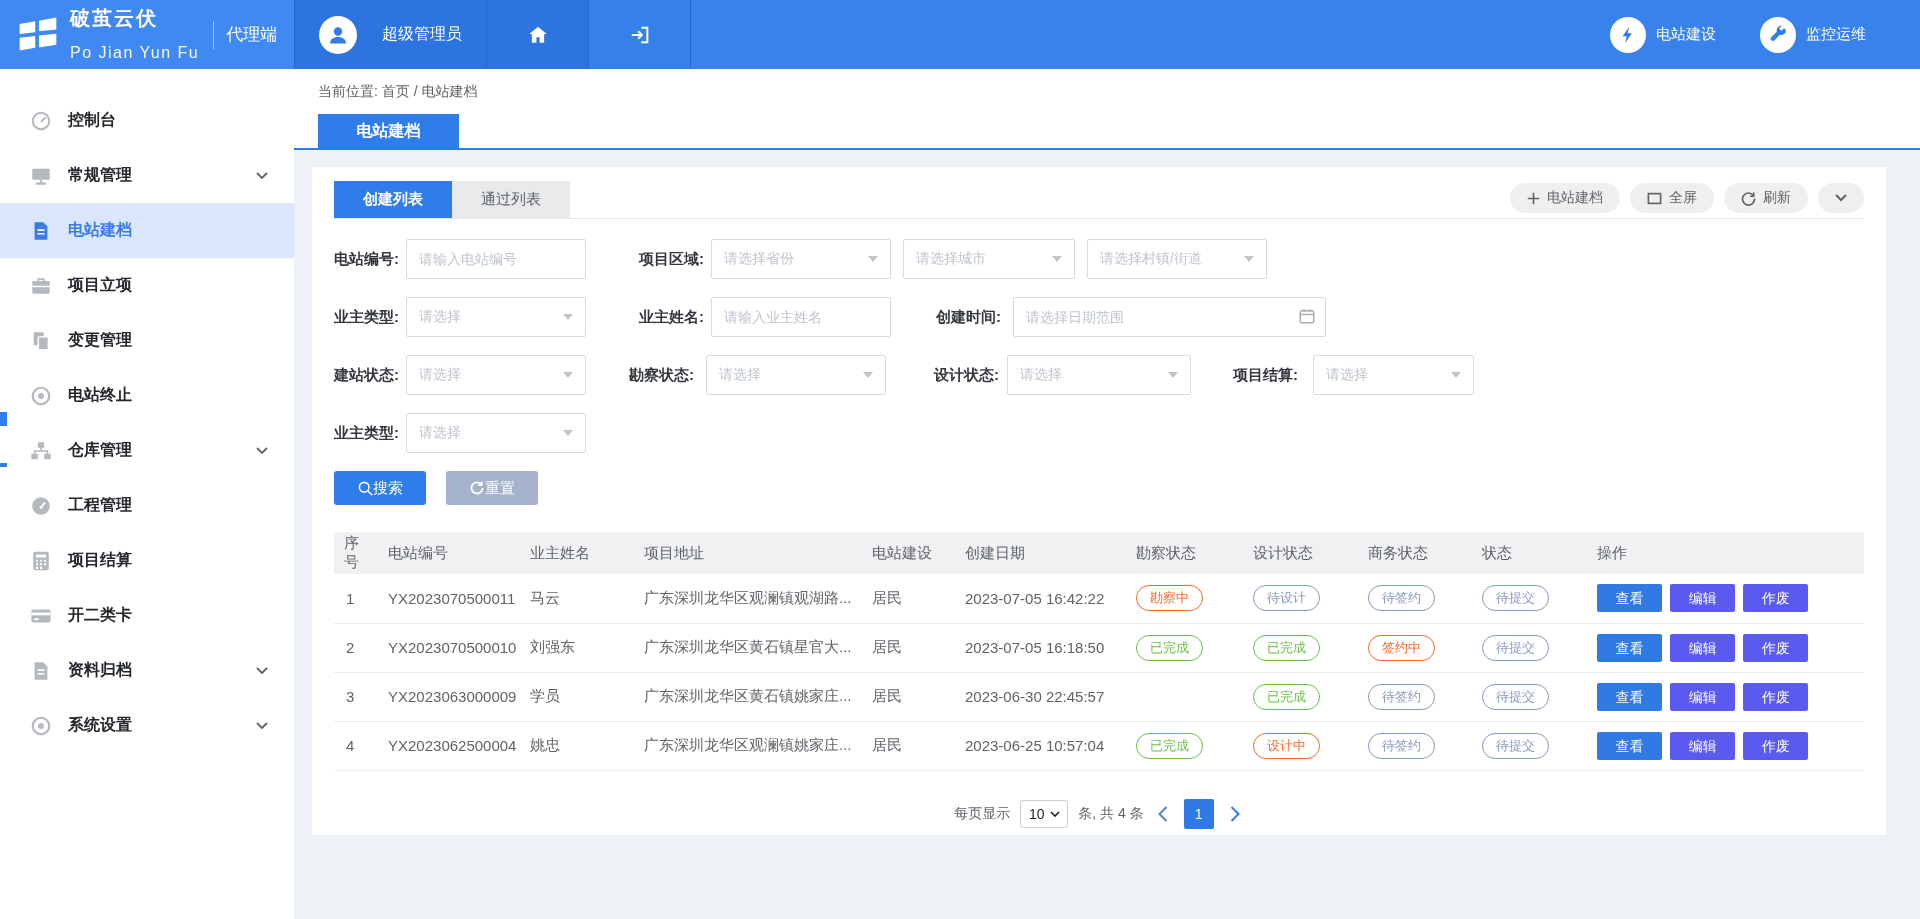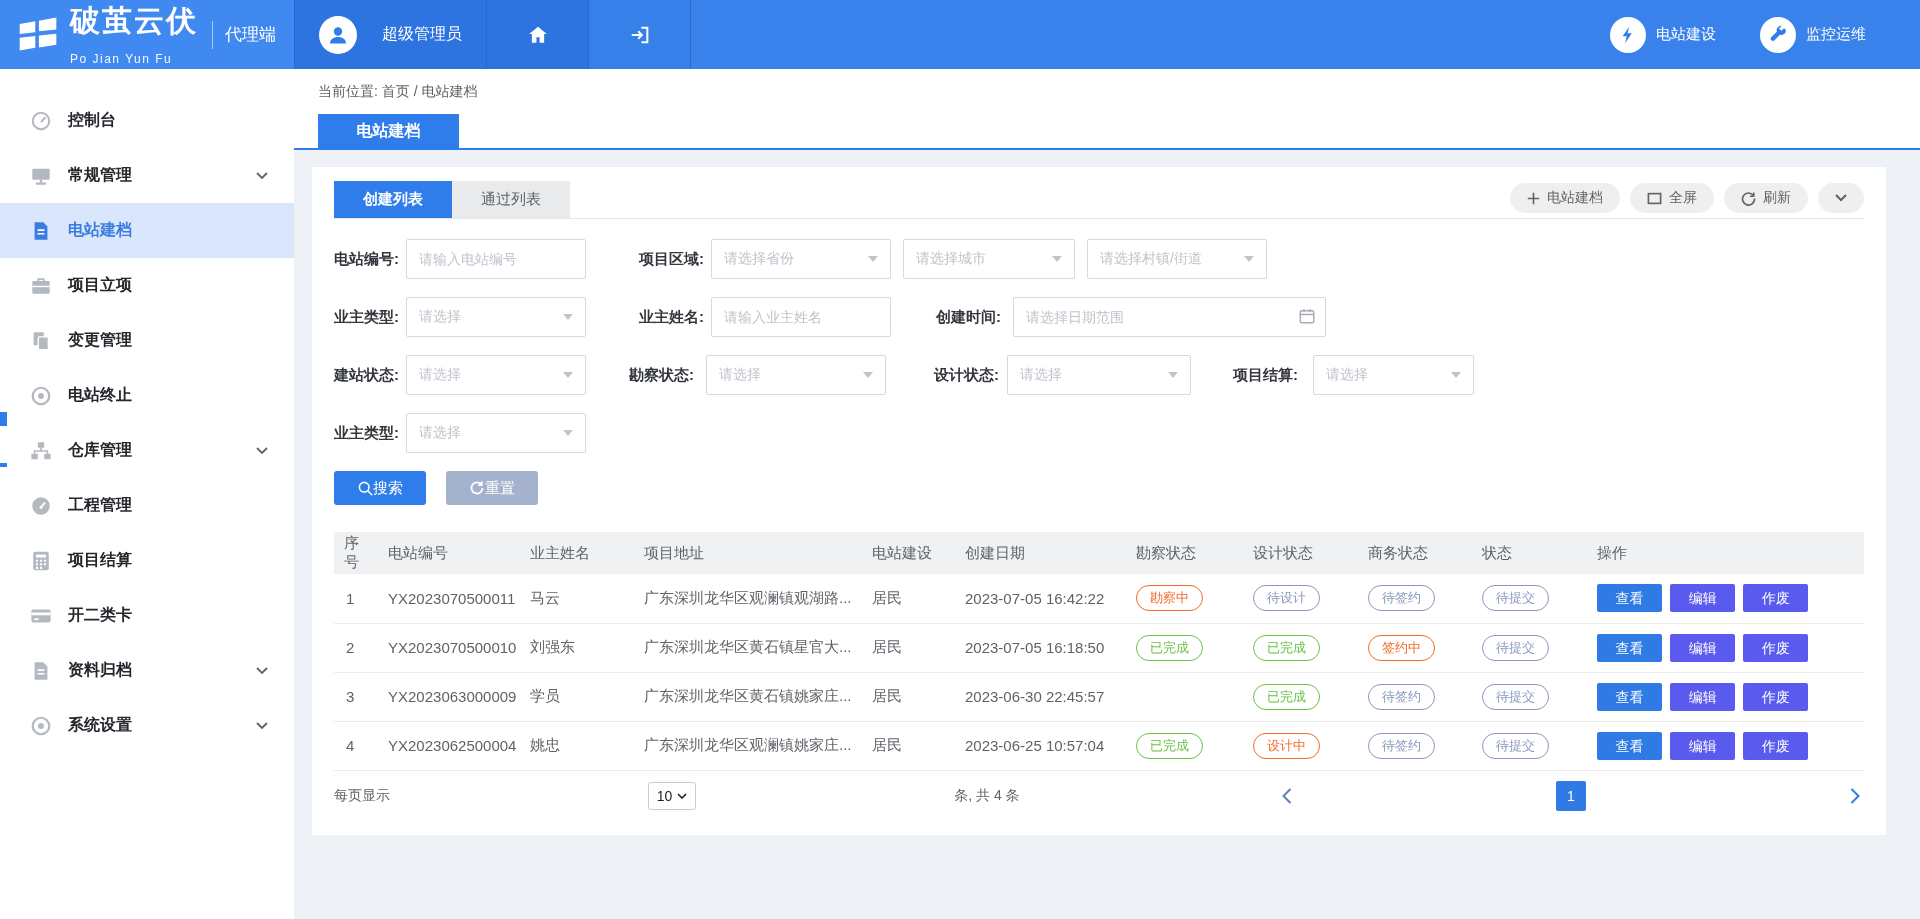--- a/index.html
+++ b/index.html
@@ -3,22 +3,22 @@
 <meta charset="utf-8">
 <style>
   * { margin:0; padding:0; box-sizing:border-box; }
   body { font-family:"Liberation Sans","DejaVu Sans",sans-serif; background:#eef1f5; }
   .app { width:1920px; height:919px; overflow:hidden; display:flex; flex-direction:column; background:#eef1f5; }
 
   
   .topbar { height:69px; background:#3982ec; color:#fff; display:flex; align-items:stretch; flex-shrink:0; }
   .logo-sec { width:294px; background:#4089f0; display:flex; align-items:center; padding-left:16px; flex-shrink:0; cursor:pointer; }
   .brand-text { margin-left:10px; }
-  .brand-name { font-size:30px; font-weight:bold; letter-spacing:2px; line-height:1.1; }
-  .brand-sub { font-size:12px; letter-spacing:1.5px; opacity:.95; margin-top:15px; }
+  .brand-name { font-size:20px; font-weight:bold; letter-spacing:2px; line-height:1.1; }
+  .brand-sub { font-size:16px; letter-spacing:1.5px; opacity:.95; margin-top:15px; }
   .brand-divider { width:1px; height:28px; background:rgba(255,255,255,.55); margin:0 12px 0 14px; }
   .portal { font-size:17px; font-weight:400; }
   .user-sec { background:#2d74e0; border-right:1px solid #2569cf; border-left:1px solid #2569cf; padding:0 24px; display:flex; align-items:center; gap:25px; font-size:16px; cursor:pointer; }
   .avatar { width:38px; height:38px; border-radius:50%; background:#fff; display:flex; align-items:center; justify-content:center; }
   .icon-sec { width:102px; background:#2d74e0; border-right:1px solid #2569cf; display:flex; align-items:center; justify-content:center; cursor:pointer; }
   .icon-sec.logout { background:#3680ea; }
   .top-spacer { flex:1; }
   .top-nav { display:flex; align-items:center; gap:44px; padding-right:54px; }
   .tn-item { display:flex; align-items:center; gap:10px; font-size:15px; cursor:pointer; }
   .tn-circle { width:36px; height:36px; background:#fff; border-radius:50%; display:flex; align-items:center; justify-content:center; }
@@ -81,21 +81,21 @@
   .pill-tag { display:inline-block; padding:3px 13px; border-radius:13px; font-size:13px; border:1px solid; }
   .pill-tag:empty { display:none; }
   .st-active { color:#f5692a; border-color:#f5692a; }
   .st-done { color:#6ac144; border-color:#6ac144; }
   .st-pending { color:#8899bb; border-color:#8899bb; }
   .op-btn { display:inline-block; width:65px; height:28px; line-height:28px; text-align:center; color:#fff; font-size:14px; border:none; border-radius:2px; margin-right:4px; cursor:pointer; font-family:inherit; }
   .op-view { background:#2f7ae5; }
   .op-edit, .op-void { background:#5a5bee; }
 
   
-  .pagination { display:flex; justify-content:space-between; align-items:center; gap:10px; margin-top:10px; font-size:14px; color:#5f6368; }
+  .pagination { display:flex; justify-content:center; align-items:center; gap:10px; margin-top:28px; font-size:14px; color:#5f6368; }
   .pp-select { width:48px; height:28px; border:1px solid #c8ccd2; border-radius:3px; display:flex; align-items:center; justify-content:center; gap:5px; color:#1d1f22; cursor:pointer; background:#fff; }
   .pg-arrow { background:none; border:none; display:flex; align-items:center; cursor:pointer; padding:0 4px; }
   .pg-prev { color:#5d82c1; }
   .pg-next { color:#2f7ae5; }
   .pg-current { width:30px; height:30px; background:#2f7ae5; color:#fff; display:flex; align-items:center; justify-content:center; border-radius:2px; cursor:pointer; margin:0 2px; }
 </style>
 </head>
 <body>
 
 <div class="app">

